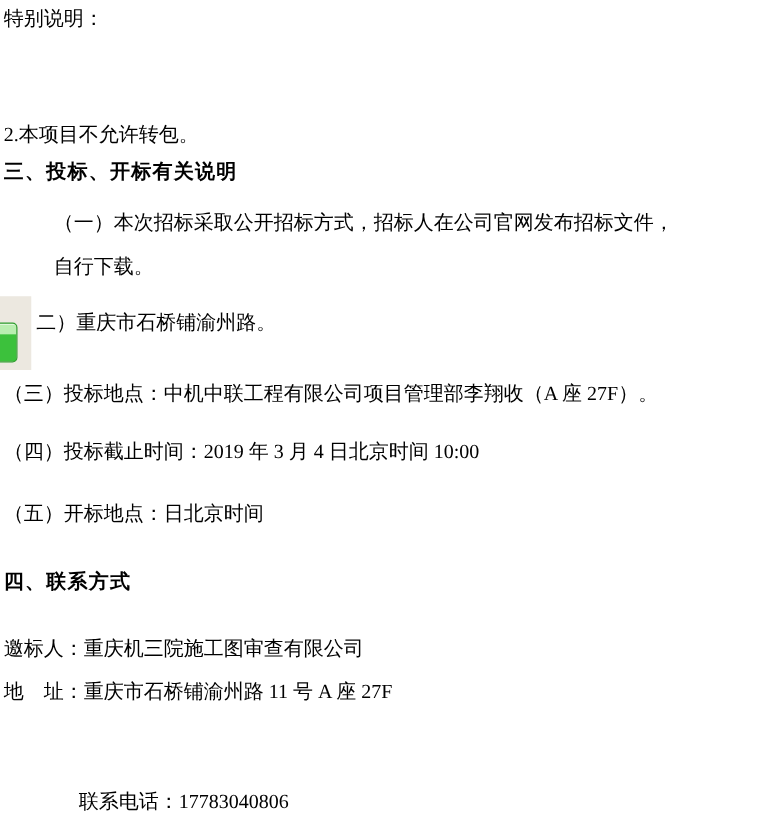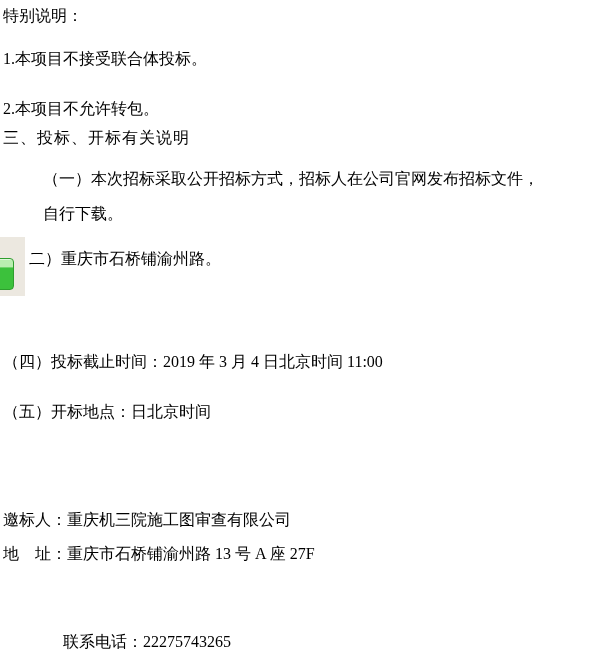--- a/index.html
+++ b/index.html
@@ -23,21 +23,21 @@
     overflow:hidden;
   }
   .line{
     position:absolute;
     left:3px;
     white-space:nowrap;
     line-height:18px;
   }
   .heading{
     font-family:"Liberation Sans","DejaVu Sans",sans-serif;
-    font-weight:normal;
+    font-weight:bold;
     letter-spacing:1px;
   }
   .wrap{
     white-space:normal;
     width:600px;
     line-height:35px;
     margin-left:40px;
   }
   .ln-special   {top:7px;}
   .ln-note1     {top:50px;}
@@ -74,40 +74,41 @@
     box-shadow:inset 1px 1px 0 rgba(255,255,255,0.55);
   }
 </style>
 </head>
 <body>
 
 <div class="page">
 
   <div class="line ln-special">特别说明：</div>
 
-  <div class="line ln-note1">1.本项目不接受联合体投标。</div>
 
   <div class="line ln-note2">2.本项目不允许转包。</div>
 
   <div class="line heading ln-sec3">三、投标、开标有关说明</div>
 
   <div class="line wrap ln-item1">（一）本次招标采取公开招标方式，招标人在公司官网发布招标文件，潜在投标人可自行下载。</div>
 
   <div class="icon-panel">
     <div class="green-icon"></div>
   </div>
 
   <div class="line ln-item2">二）重庆市石桥铺渝州路。</div>
 
+  <div class="line ln-item3">（三）投标地点：中机中联工程有限公司项目管理部李翔收（A 座 27F）。</div>
 
-  <div class="line ln-item4">（四）投标截止时间：2019 年 3 月 4 日北京时间 11:00</div>
+  <div class="line ln-item4">（四）投标截止时间：2019 年 3 月 4 日北京时间 10:00</div>
 
   <div class="line ln-item5">（五）开标地点：日北京时间</div>
 
+  <div class="line heading ln-sec4">四、联系方式</div>
 
   <div class="line ln-inviter">邀标人：重庆机三院施工图审查有限公司</div>
 
-  <div class="line ln-address">地　址：重庆市石桥铺渝州路 13 号 A 座 27F</div>
+  <div class="line ln-address">地　址：重庆市石桥铺渝州路 11 号 A 座 27F</div>
 
 
-  <div class="line ln-phone">联系电话：22275743265</div>
+  <div class="line ln-phone">联系电话：17783040806</div>
 
 </div>
 
 </body></html>

